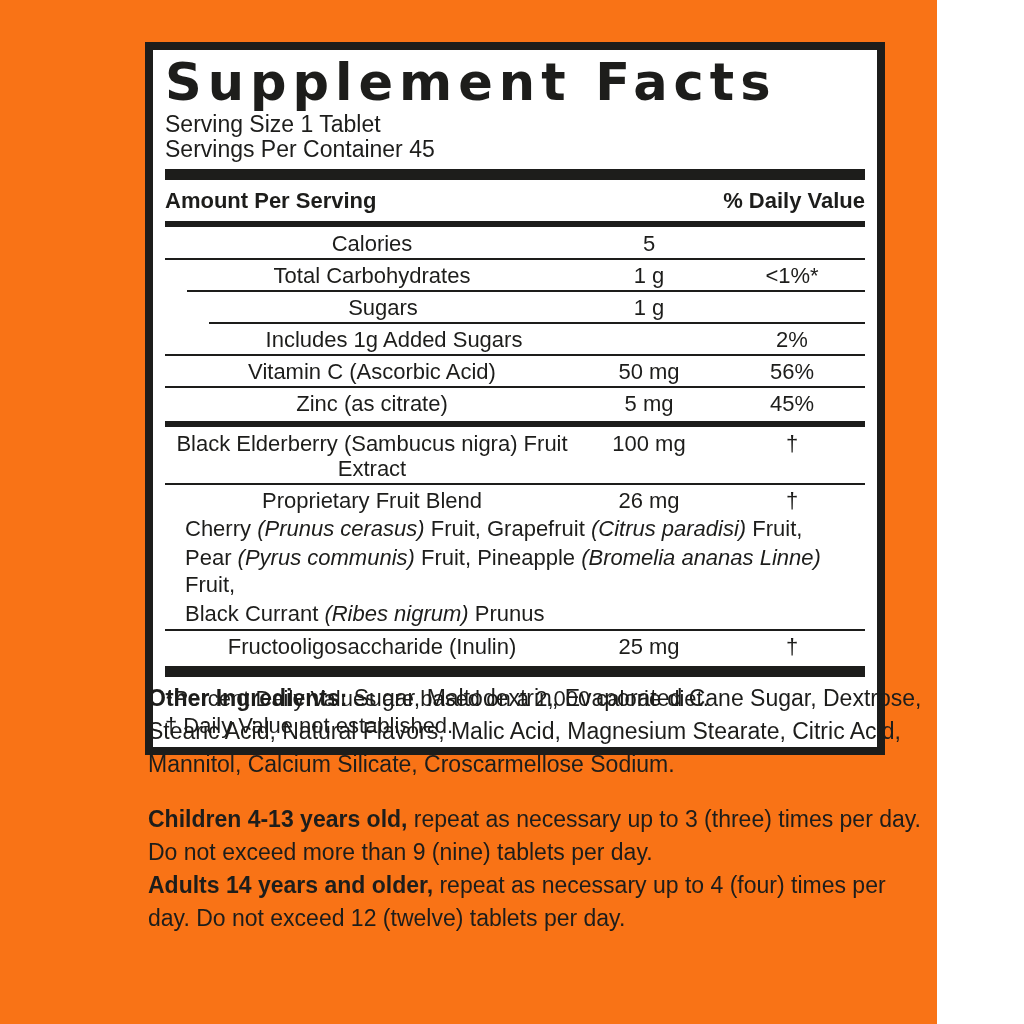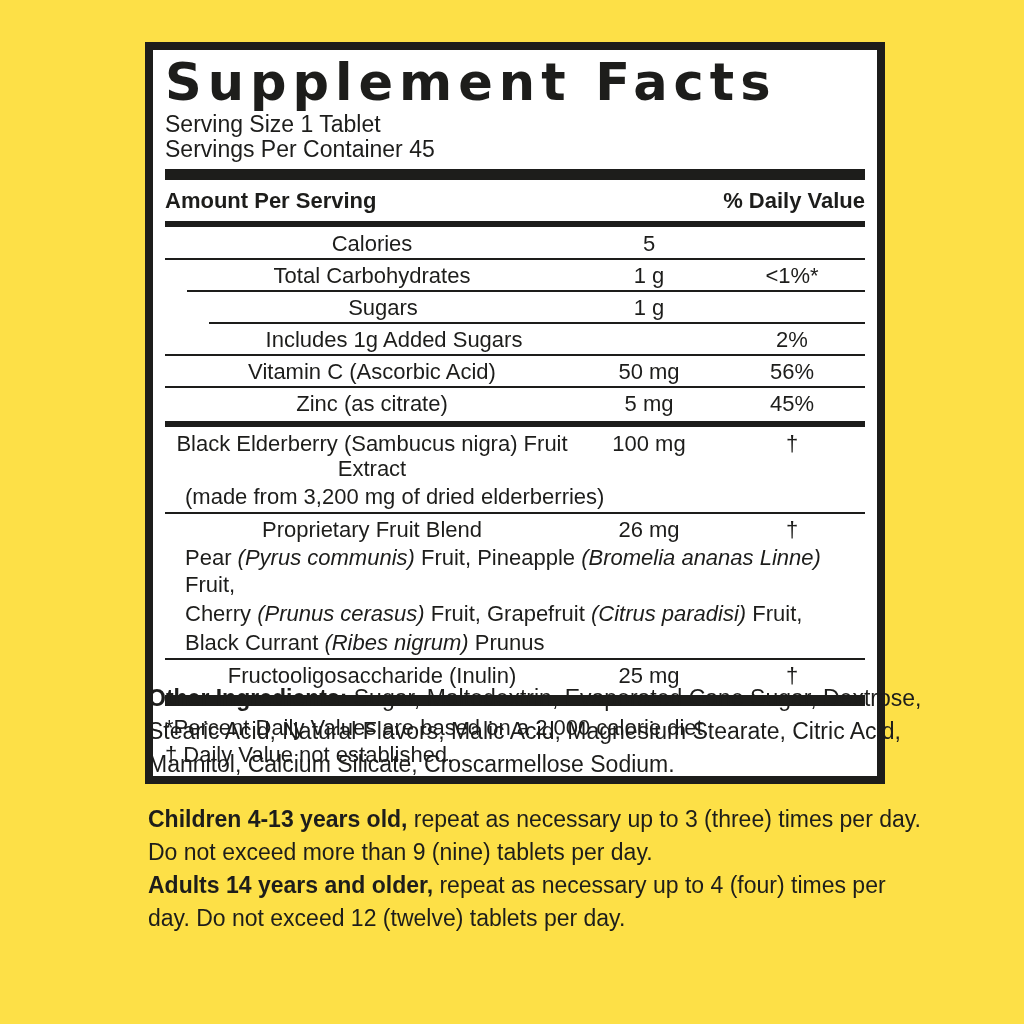--- a/index.html
+++ b/index.html
@@ -2,21 +2,21 @@
 <html><head>
 <meta charset="utf-8">
 <style>
   html,body{margin:0;padding:0;}
   body{
     width:1024px;height:1024px;background:#ffffff;
     font-family:"Liberation Sans", sans-serif;
     color:#1d1d1b;
     -webkit-font-smoothing:antialiased;
   }
-  .page{position:relative;width:1024px;height:1024px;background:#fde047;overflow:hidden;}
+  .page{position:relative;width:937px;height:1024px;background:#f97316;overflow:hidden;}
 
   
   .facts-box{
     position:absolute;left:145px;top:42px;width:740px;
     border:8px solid #1d1d1b;background:#fff;
     box-sizing:border-box;
     padding:4px 12px 8px 12px;
   }
   .facts-title{
     font-family:"DejaVu Sans", sans-serif;
@@ -116,30 +116,29 @@
       <span class="amt">5 mg</span>
       <span class="dv">45%</span>
     </div>
     <div class="bar medium"></div>
 
     <div class="row">
       <span class="name">Black Elderberry (Sambucus nigra) Fruit Extract</span>
       <span class="amt">100 mg</span>
       <span class="dv">†</span>
     </div>
-    <div class="subline">(made from 3,200 mg of dried elderberries)</div>
     <div class="sep"></div>
 
     <div class="row">
       <span class="name">Proprietary Fruit Blend</span>
       <span class="amt">26 mg</span>
       <span class="dv">†</span>
     </div>
+    <div class="subline"><span>Cherry </span><span class="latin">(Prunus cerasus)</span><span> Fruit, Grapefruit </span><span class="latin">(Citrus paradisi)</span><span> Fruit,</span></div>
     <div class="subline"><span>Pear </span><span class="latin">(Pyrus communis)</span><span> Fruit, Pineapple </span><span class="latin">(Bromelia ananas Linne)</span><span> Fruit,</span></div>
-    <div class="subline"><span>Cherry </span><span class="latin">(Prunus cerasus)</span><span> Fruit, Grapefruit </span><span class="latin">(Citrus paradisi)</span><span> Fruit,</span></div>
     <div class="subline"><span>Black Currant </span><span class="latin">(Ribes nigrum)</span><span> Prunus</span></div>
     <div class="sep"></div>
 
     <div class="row">
       <span class="name">Fructooligosaccharide (Inulin)</span>
       <span class="amt">25 mg</span>
       <span class="dv">†</span>
     </div>
 
     <div class="bar final"></div>

